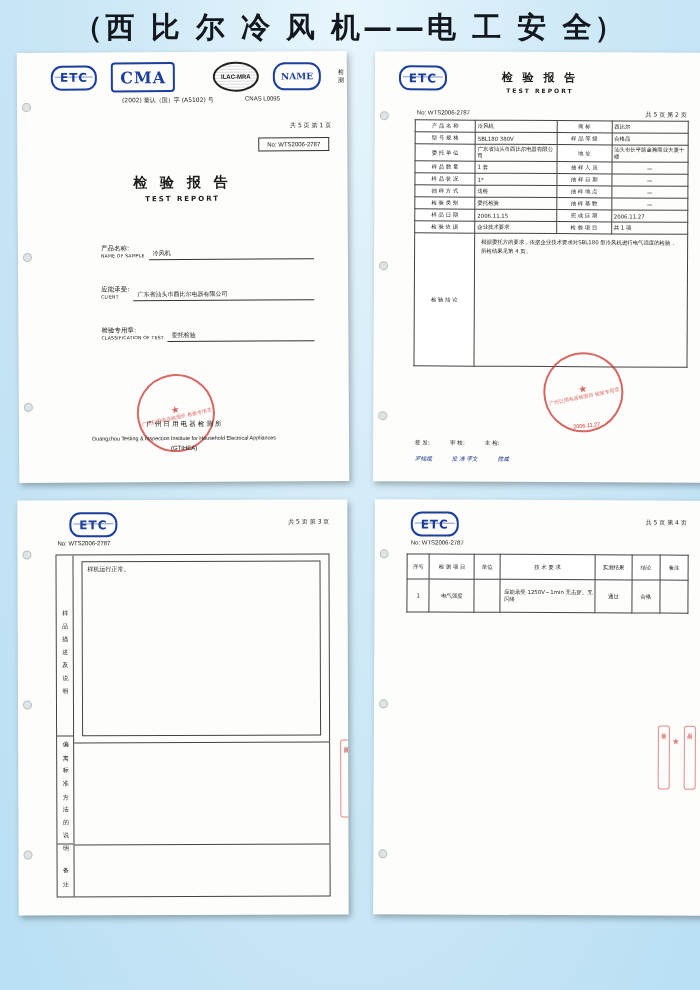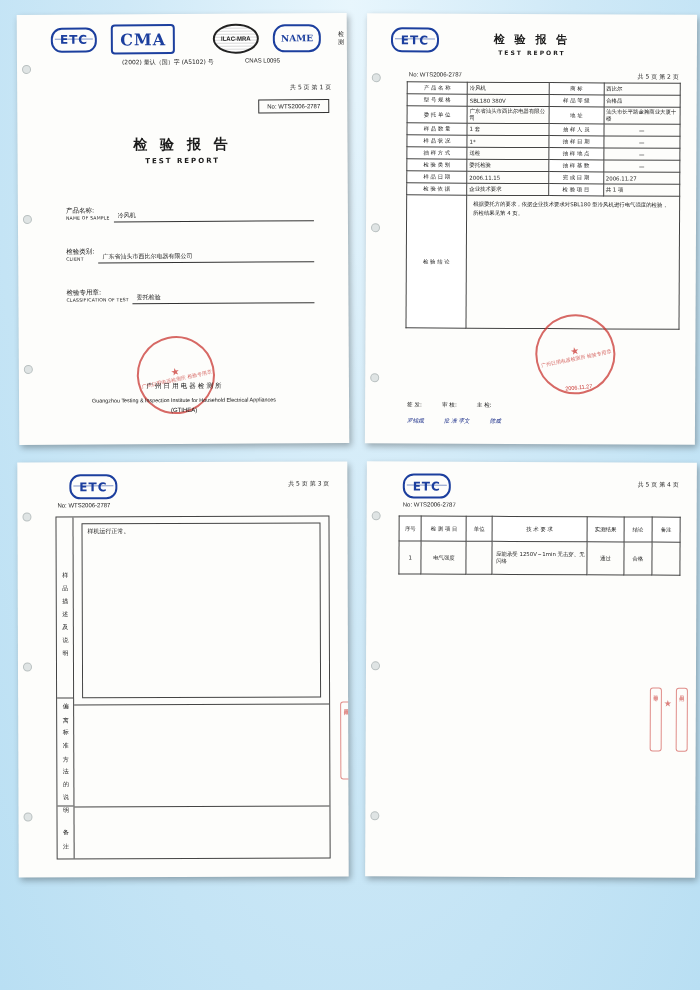--- a/index.html
+++ b/index.html
@@ -36,21 +36,21 @@
     color:#12181d;
     letter-spacing:3px;
     line-height:38px;
     white-space:nowrap;
   }
   .sheets{
     position:relative;
     display:grid;
     grid-template-columns:330px 330px;
     grid-template-rows:440px 420px;
-    gap:8px 18px;
+    gap:8px 26px;
     padding:6px 12px 0 18px;
     box-sizing:border-box;
   }
   .page{
     position:relative;
     background:#fdfdfb;
     box-shadow:2px 3px 6px rgba(0,0,0,.30);
     overflow:hidden;
     font-size:6px;
     color:#1a1a1a;
@@ -97,21 +97,21 @@
   .cn{font-family:"DejaVu Sans", sans-serif;}
   .page-label{position:absolute;font-size:6px;color:#222;}
   .report-title{
     position:absolute;width:100%;text-align:center;
     font-family:"DejaVu Sans", sans-serif;font-weight:bold;
     letter-spacing:4px;
   }
   .line-field{
     position:absolute;display:flex;align-items:flex-end;gap:4px;
   }
-  .lf-label{font-size:6.5px;line-height:8px;white-space:nowrap;}
+  .lf-label{font-size:6.5px;line-height:8px;white-space:nowrap;margin-left:35px;}
   .lf-label small{display:block;font-size:4.6px;letter-spacing:.2px;}
   .lf-line{border-bottom:1px solid #333;flex:1;font-size:6px;padding-left:4px;padding-bottom:1px;}
   .stamp{
     position:absolute;border:2px solid #c8302b;border-radius:50%;
     color:#c8302b;display:flex;align-items:center;justify-content:center;
     text-align:center;font-size:5px;line-height:7px;
     opacity:.72;transform:rotate(-12deg);
     font-family:"DejaVu Sans", sans-serif;
   }
   .stamp .star{font-size:10px;line-height:8px;}
@@ -137,20 +137,21 @@
     writing-mode:vertical-rl;text-orientation:upright;
     font-family:"DejaVu Sans", sans-serif;
   }
 </style>
 </head>
 <body>
 
 <div class="bg-gradient"></div>
 
 <div class="header">
+  <div class="title-sub cn">（西 比 尔 冷 风 机——电 工 安 全）</div>
 </div>
 
 <div class="sheets">
 
   <div class="page skew1" style="height:430px;">
     <div class="punch" style="top:50px;"></div>
     <div class="punch" style="top:200px;"></div>
     <div class="punch" style="top:350px;"></div>
 
     <div class="logo-row">
@@ -177,21 +178,21 @@
     <div class="line-field" style="top:192px;left:48px;right:34px;">
       <div class="lf-label cn">
         <span>产品名称:</span>
         <small>NAME OF SAMPLE</small>
       </div>
       <div class="lf-line cn">冷风机</div>
     </div>
 
     <div class="line-field" style="top:233px;left:48px;right:34px;">
       <div class="lf-label cn">
-        <span>检验类别:</span>
+        <span>应能承受:</span>
         <small>CLIENT</small>
       </div>
       <div class="lf-line cn">广东省汕头市西比尔电器有限公司</div>
     </div>
 
     <div class="line-field" style="top:274px;left:48px;right:34px;">
       <div class="lf-label cn">
         <span>检验专用章:</span>
         <small>CLASSIFICATION OF TEST</small>
       </div>

